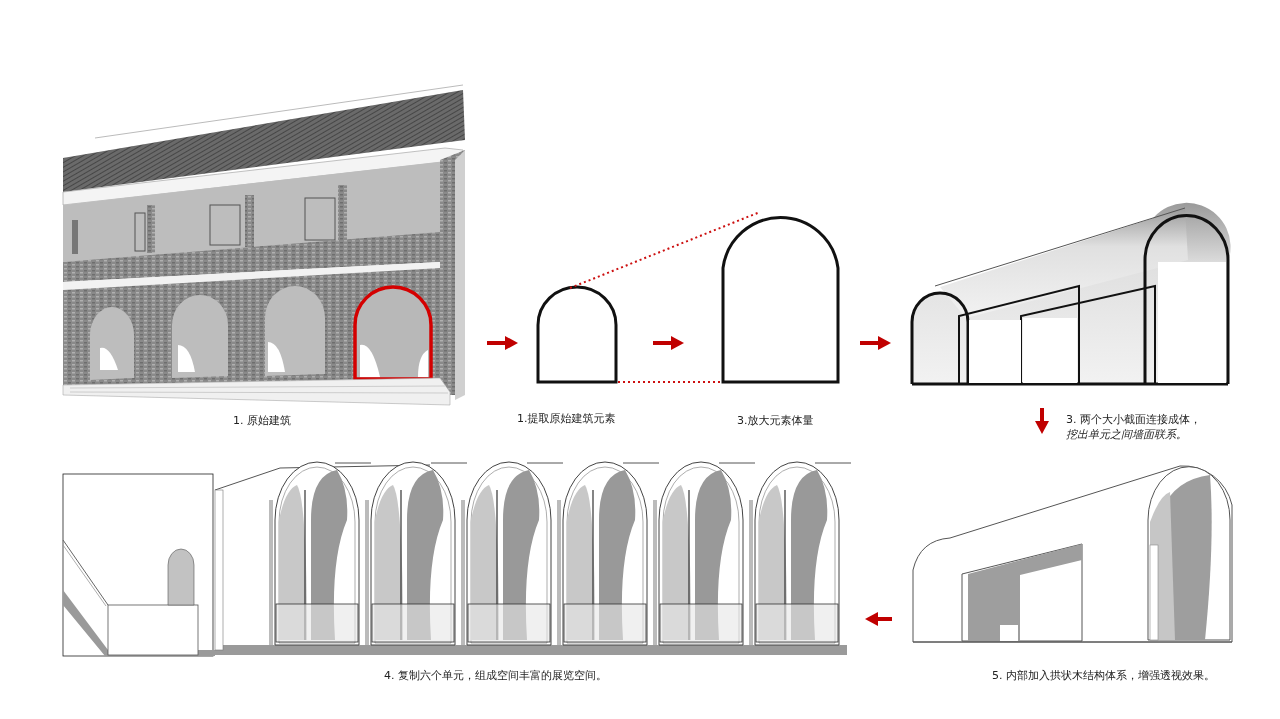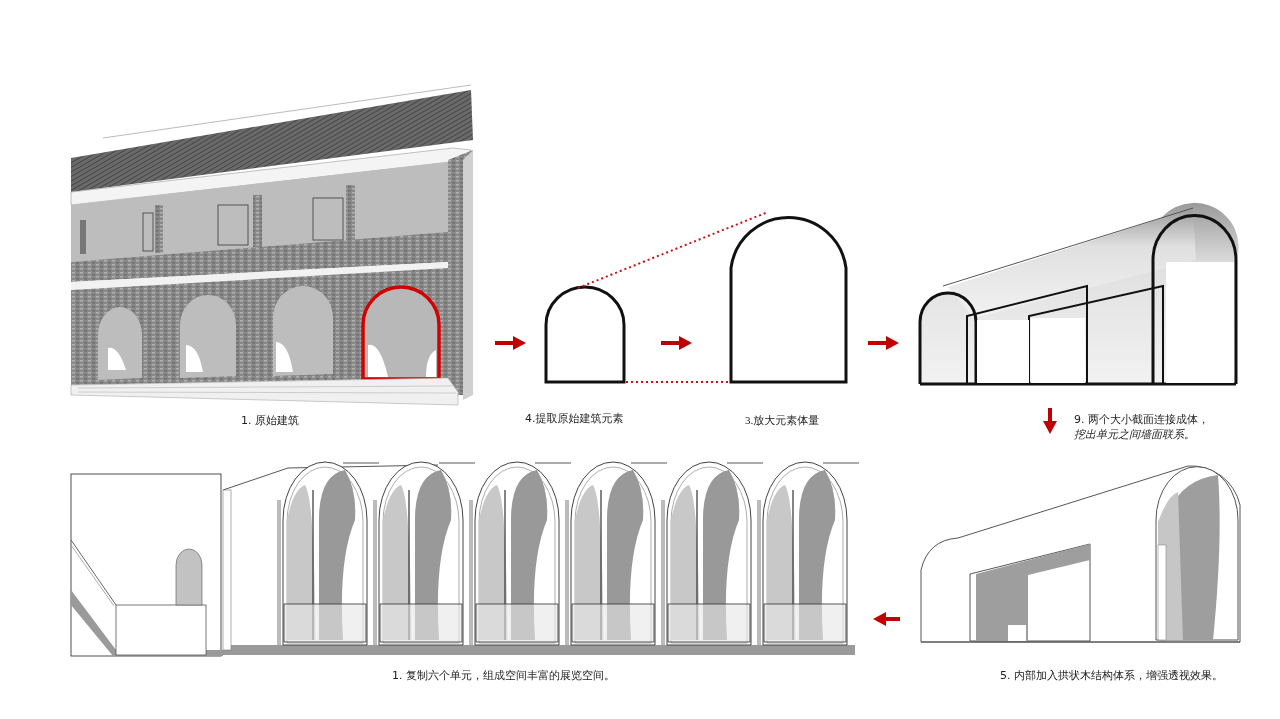--- a/index.html
+++ b/index.html
@@ -1,18 +1,18 @@
 <!DOCTYPE html>
 <html><head>
 <meta charset="utf-8">
 <style>
   html, body { margin:0; padding:0; background:#ffffff; }
   body { width:1280px; height:719px; position:relative; overflow:hidden;
          font-family:"DejaVu Sans", "Liberation Sans", sans-serif; }
-  .stage { position:absolute; left:8px; top:0; width:1016px; height:719px; }
+  .stage { position:absolute; left:0; top:0; width:1016px; height:719px; }
   .label { position:absolute; font-size:11px; color:#222; line-height:15px; white-space:nowrap; }
   svg { position:absolute; left:0; top:0; }
 </style>
 </head>
 <body>
 
 <div class="stage">
 
   <svg width="1280" height="719">
     <defs>
@@ -204,20 +204,20 @@
       <rect x="1040" y="408" width="4" height="16" fill="#c00000"></rect>
       <polygon points="1035,421 1042,434 1049,421" fill="#c00000"></polygon>
     </g>
     <g>
       <rect x="876" y="617" width="16" height="4" fill="#c00000"></rect>
       <polygon points="878,612 865,619 878,626" fill="#c00000"></polygon>
     </g>
   </svg>
 
   <div class="label" style="left:233px; top:413px;">1. 原始建筑</div>
-  <div class="label" style="left:517px; top:411px;">4.提取原始建筑元素</div>
-  <div class="label" style="left:737px; top:413px;font-family:Liberation Serif, serif;">3.放大元素体量</div>
-  <div class="label" style="left:1066px; top:412px;">9. 两个大小截面连接成体，</div>
+  <div class="label" style="left:517px; top:411px;">1.提取原始建筑元素</div>
+  <div class="label" style="left:737px; top:413px;">3.放大元素体量</div>
+  <div class="label" style="left:1066px; top:412px;">3. 两个大小截面连接成体，</div>
   <div class="label" style="left:1066px; top:427px;font-style:italic;">挖出单元之间墙面联系。</div>
   <div class="label" style="left:952px; top:668px;margin-left:40px;">5. 内部加入拱状木结构体系，增强透视效果。</div>
-  <div class="label" style="left:384px; top:668px;">1. 复制六个单元，组成空间丰富的展览空间。</div>
+  <div class="label" style="left:384px; top:668px;">4. 复制六个单元，组成空间丰富的展览空间。</div>
 
 </div>
 
 </body></html>

